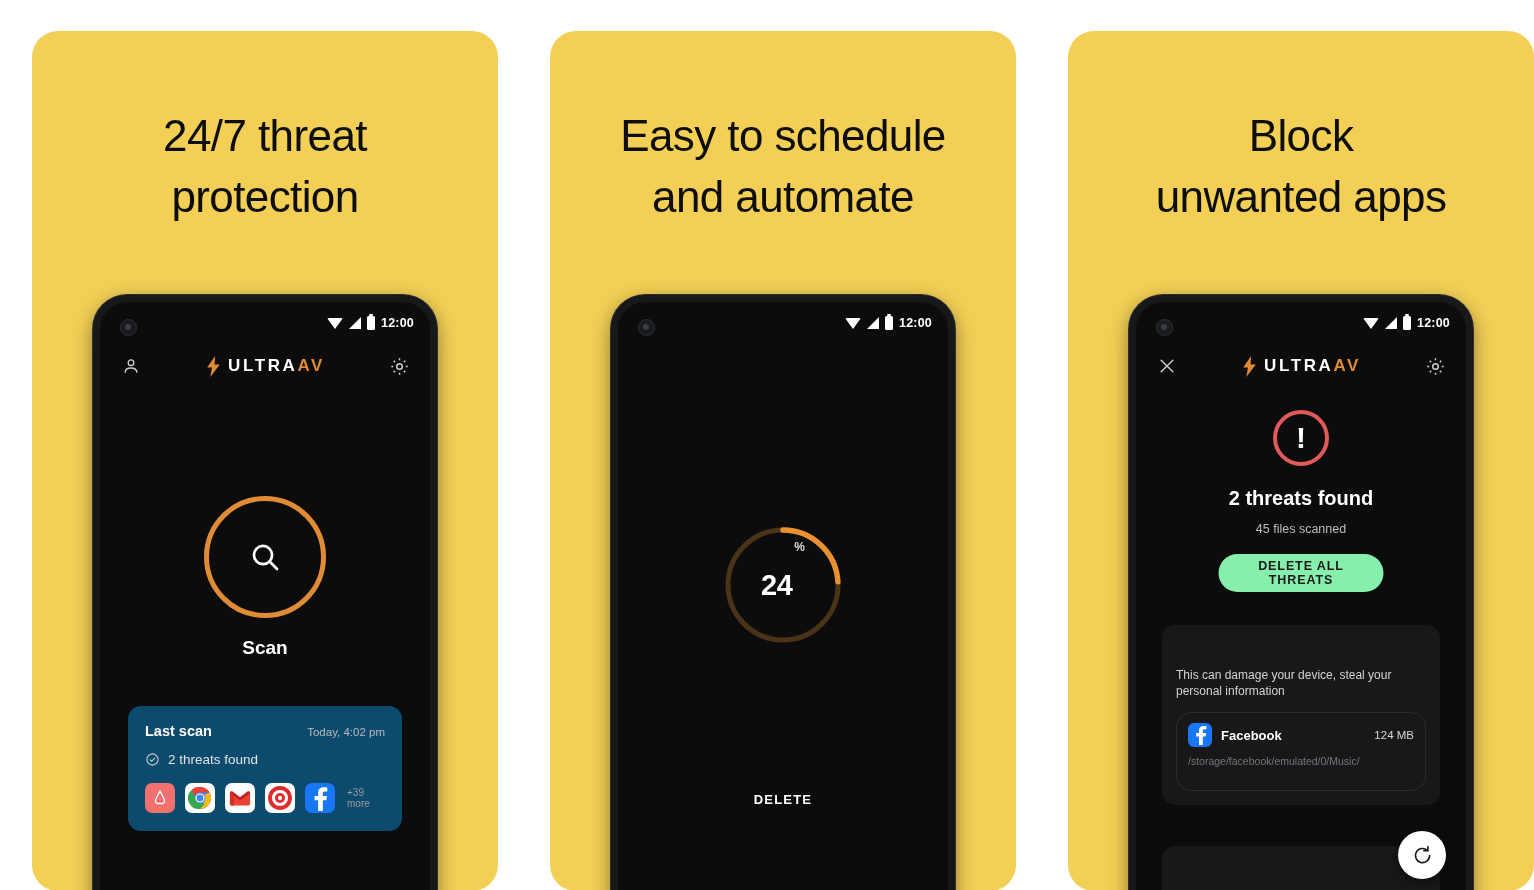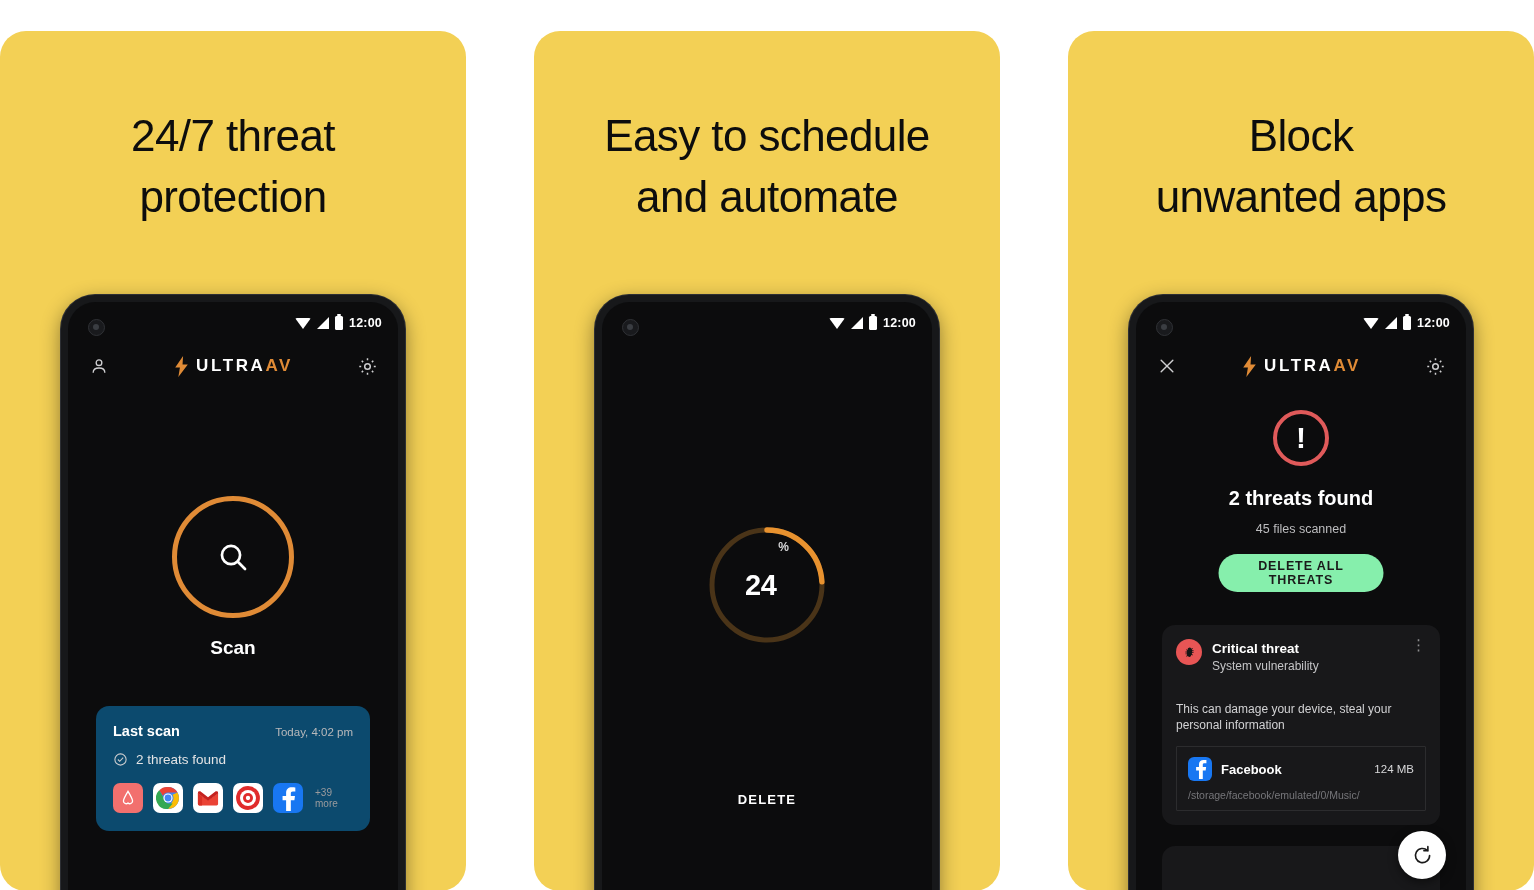--- a/index.html
+++ b/index.html
@@ -9,21 +9,21 @@
     height: 890px;
     background: #ffffff;
     font-family: "Liberation Sans", sans-serif;
     overflow: hidden;
   }
 
   .gallery {
     width: 1534px;
     height: 890px;
     display: flex;
-    justify-content: space-between;
+    justify-content: flex-end;
     gap: 52px;
     padding-top: 31px;
   }
 
   
   .card {
     position: relative;
     width: 466px;
     height: 860px;
     background: #F3D055;
@@ -339,22 +339,22 @@
   .kebab { margin-left: auto; color: #8e8e90; font-size: 15px; line-height: .55; letter-spacing: 0; padding-top:2px; }
   .tc-desc {
     color: #d2d2d4;
     font-size: 12px;
     line-height: 1.35;
     margin-top: 28px;
   }
   .file-box {
     margin-top: 13px;
     border: 1px solid #2c2c2e;
-    border-radius: 1px;
-    padding: 10px 11px 9px;
+    border-radius: 15px;
+    padding: 10px 11px 23px;
   }
   .fb-row { display: flex; align-items: center; gap: 9px; }
   .fb-name { color: #fff; font-size: 13px; font-weight: 700; }
   .fb-size { margin-left: auto; color: #d8d8da; font-size: 11.5px; }
   .fb-path { color: #76767a; font-size: 10.5px; margin-top: 8px; word-break: break-all; }
 
   .threat-card-2 {
     position: absolute;
     left: 26px; right: 26px;
     top: 544px;
@@ -568,32 +568,20 @@
         </div>
 
         <div class="alert-circle">
           <span>!</span>
         </div>
         <div class="threat-title">2 threats found</div>
         <div class="threat-sub">45 files scanned</div>
         <button class="delete-btn">DELETE ALL THREATS</button>
 
         <div class="threat-card">
-          <div class="tc-head">
-            <span class="bug-icon">
-              <svg width="15" height="15" viewBox="0 0 24 24" fill="#151515">
-                <path d="M12 4a3.4 3.4 0 0 1 3 1.8l1.6-1 .8 1.3-1.7 1a5.7 5.7 0 0 1 .3 1.4h2.5v1.5H16v1.4h2.5v1.5H16a5.6 5.6 0 0 1-.3 1.5l1.7 1-.8 1.3-1.6-1A3.5 3.5 0 0 1 12 19a3.5 3.5 0 0 1-3-1.3l-1.6 1-.8-1.3 1.7-1a5.6 5.6 0 0 1-.3-1.5H5.5v-1.5H8v-1.4H5.5V10.5H8a5.7 5.7 0 0 1 .3-1.4l-1.7-1 .8-1.3 1.6 1A3.4 3.4 0 0 1 12 4z"></path>
-              </svg>
-            </span>
-            <span>
-              <span class="tc-h1">Critical threat</span>
-              <span class="tc-h2" style="display:block">System vulnerability</span>
-            </span>
-            <span class="kebab">⋮</span>
-          </div>
           <div class="tc-desc">This can damage your device, steal your personal information</div>
 
           <div class="file-box">
             <div class="fb-row">
               <span class="appicon ap-fb" style="width:24px;height:24px;border-radius:6px">
                 <svg width="13" height="21" viewBox="0 0 12 22">
                   <path d="M8.4 22v-9h3l.5-3.6H8.4V7.1c0-1 .3-1.7 1.8-1.7h2V2.2C11.8 2.1 10.6 2 9.2 2 6.3 2 4.4 3.7 4.4 6.8v2.6H1.4V13h3v9z" fill="#fff"></path>
                 </svg>
               </span>
               <span class="fb-name">Facebook</span>

